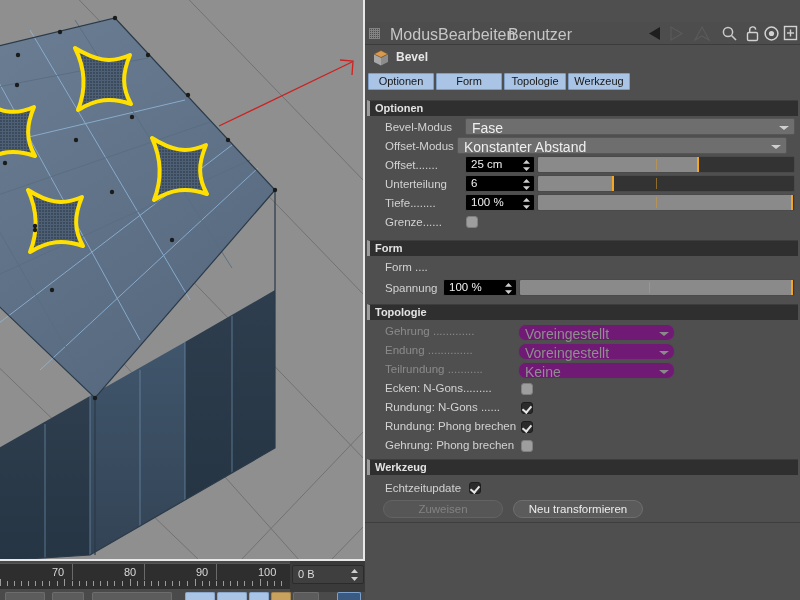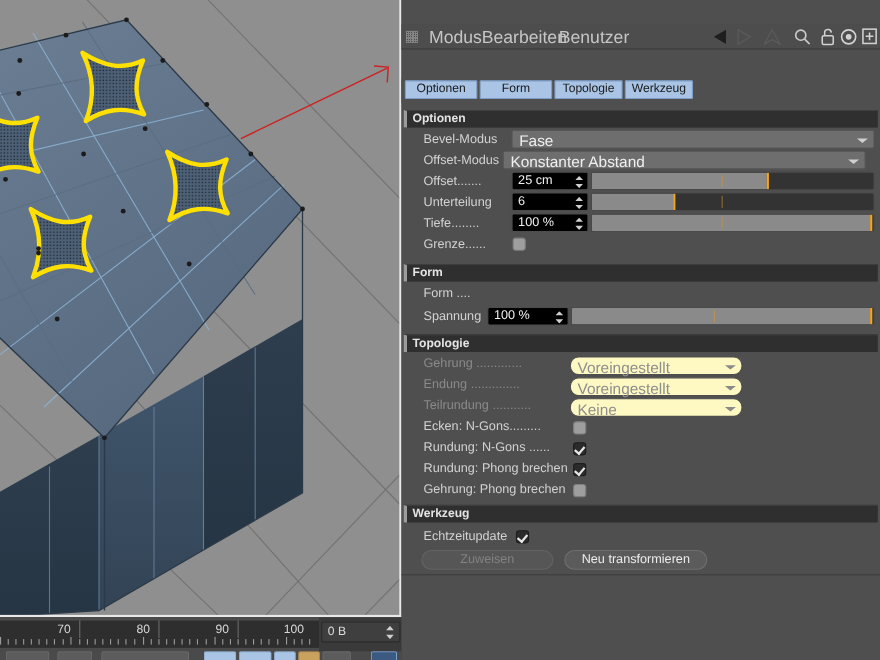--- a/index.html
+++ b/index.html
@@ -181,21 +181,21 @@
     font-size: 14px; color: #efefef;
   }
   .dd > .a {
     position: absolute; right: 5px; top: 7px;
     width: 0; height: 0;
     border-left: 5px solid transparent;
     border-right: 5px solid transparent;
     border-top: 4px solid #cfcfcf;
   }
   .dd.disabled {
-    background: #fef9c3; border: 1px solid #4e4e4e; border-radius: 8px;
+    background: #701a75; border: 1px solid #4e4e4e; border-radius: 8px;
   }
   .dd.disabled > .t { color: #8e8e8e; }
   .dd.disabled > .a { border-top-color: #8a8a8a; }
 
   
   .nf {
     position: absolute; height: 17px;
     background: #000000;
     border: 1px solid #4d4d4d;
     border-radius: 2px;
@@ -494,20 +494,29 @@
         <circle cx="8.5" cy="8.5" r="6.4" fill="none" stroke="#d2d2d2" stroke-width="1.5"></circle>
         <circle cx="8.5" cy="8.5" r="2.6" fill="#d2d2d2"></circle>
       </svg>
       <svg class="ticon" style="left:418px" width="15" height="17" viewBox="0 0 15 17">
         <rect x="1.5" y="1.5" width="12" height="13" fill="none" stroke="#d2d2d2" stroke-width="1.4"></rect>
         <line x1="7.5" y1="4.5" x2="7.5" y2="11.5" stroke="#d2d2d2" stroke-width="1.4"></line>
         <line x1="4" y1="8" x2="11" y2="8" stroke="#d2d2d2" stroke-width="1.4"></line>
       </svg>
     </div>
 
+    <div id="objhdr">
+      <svg id="objicon" width="20" height="20" viewBox="0 0 20 20">
+        <polygon points="3,6 10,2.5 17,6 10,9.5" fill="#d99a4e"></polygon>
+        <polygon points="3,6 10,9.5 10,17.5 3,14" fill="#a8a8a8"></polygon>
+        <polygon points="17,6 10,9.5 10,17.5 17,14" fill="#8c8c8c"></polygon>
+        <polygon points="3,6 10,2.5 17,6 10,9.5" fill="none" stroke="#6a4d20" stroke-width="0.6"></polygon>
+      </svg>
+      <span id="objname">Bevel</span>
+    </div>
 
     <div id="subtabs">
       <div class="stab" style="left:3px;width:66px">Optionen</div>
       <div class="stab" style="left:71px;width:66px">Form</div>
       <div class="stab" style="left:139px;width:62px">Topologie</div>
       <div class="stab" style="left:203px;width:62px">Werkzeug</div>
     </div>
 
     <div class="sect" style="top:100px">
       <span>Optionen</span>

